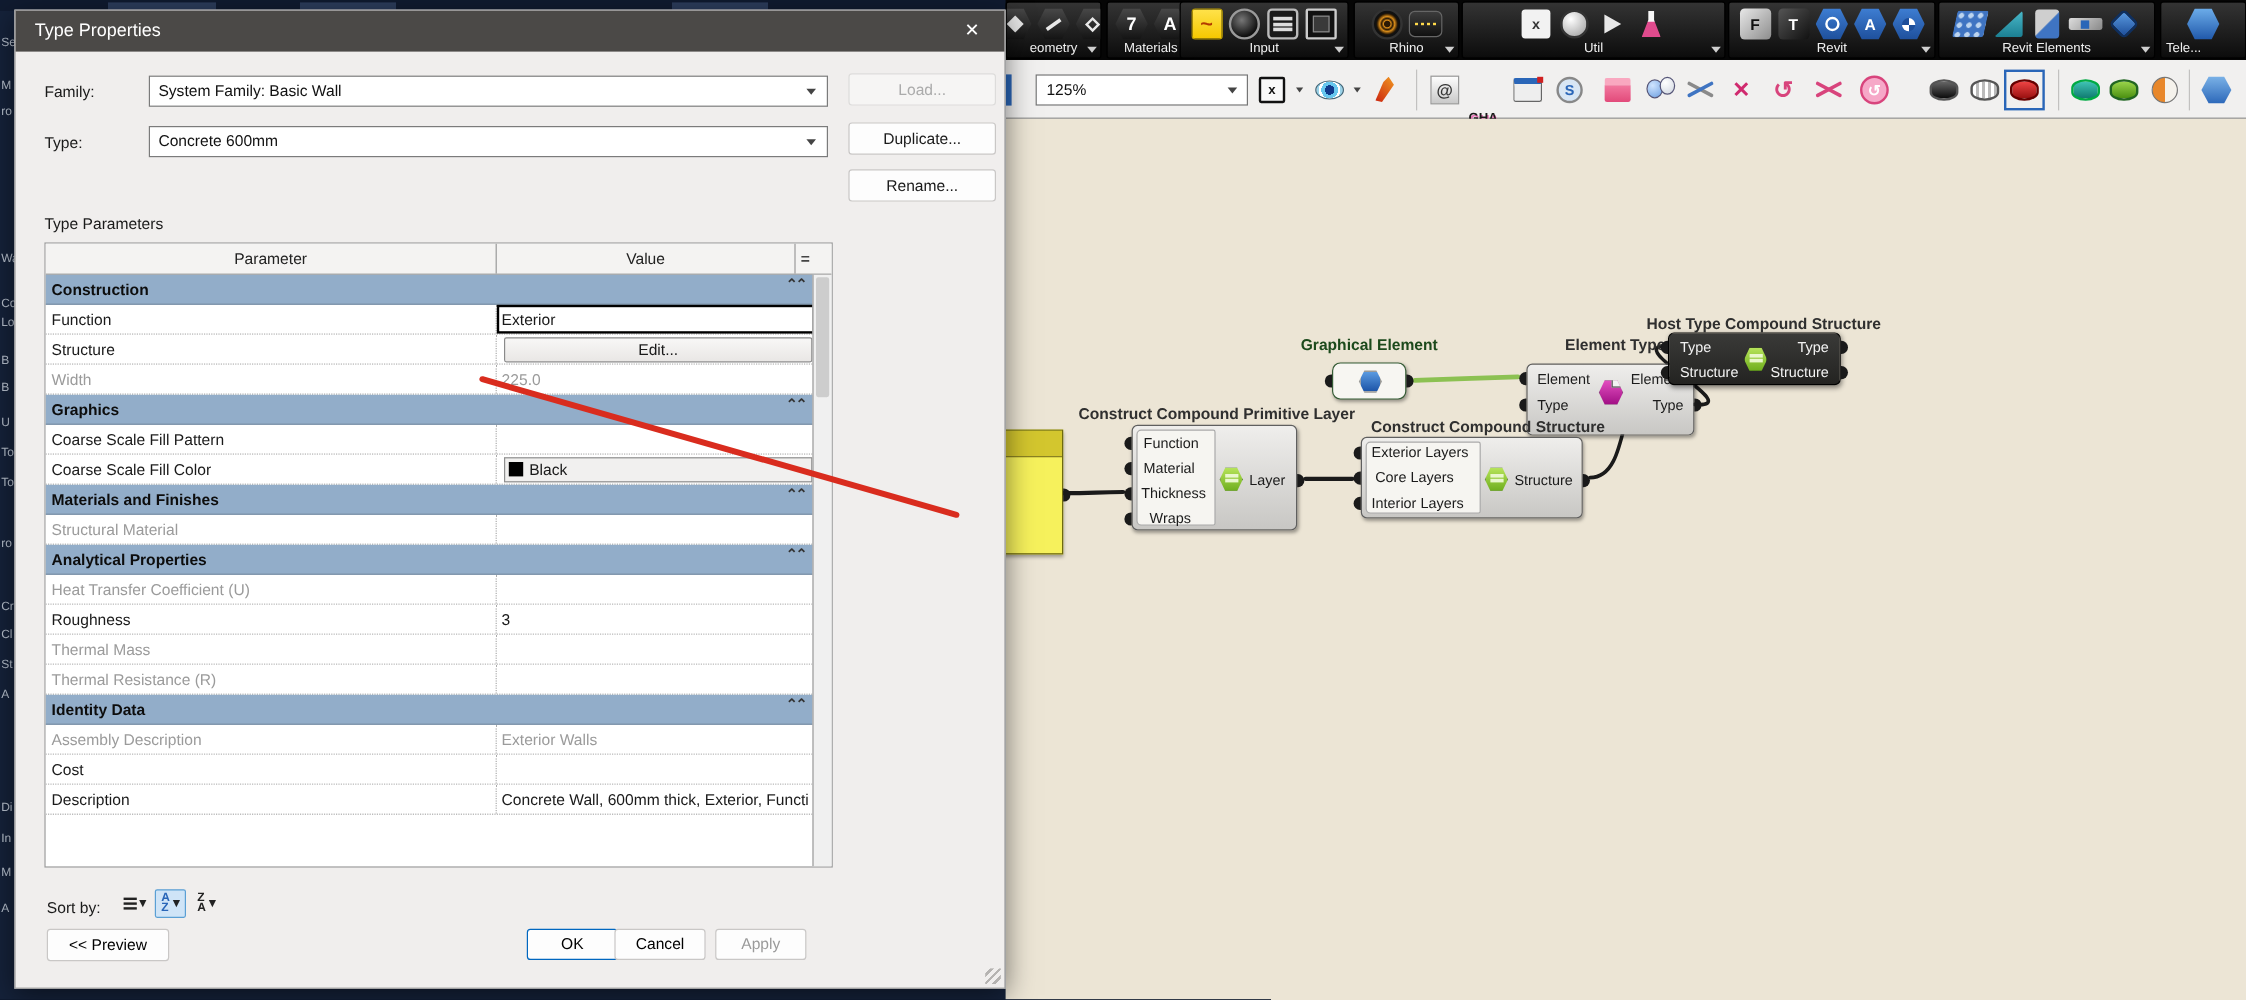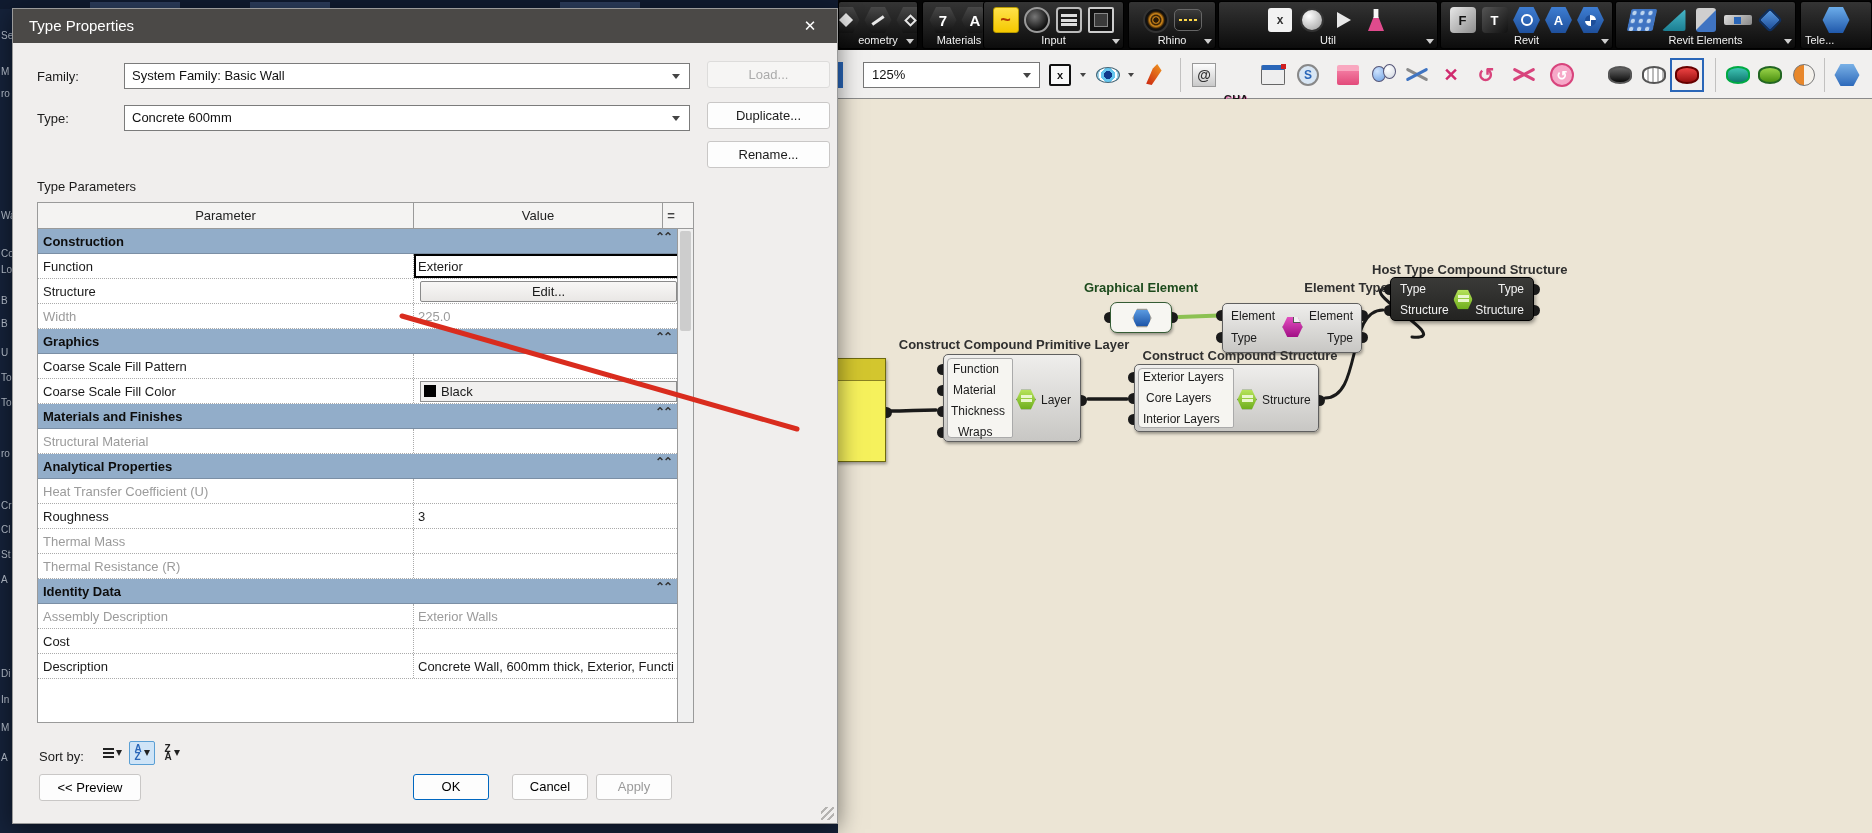--- a/index.html
+++ b/index.html
@@ -137,21 +137,21 @@
   .sortlabel { position:absolute; left:26px; top:740px; font-size:13px; color:#1a1a1a; }
   .sorticon { position:absolute; top:732px; width:26px; height:24px; border:1px solid transparent; border-radius:2px; display:flex; align-items:center; justify-content:center; cursor:pointer; font-size:10px; font-weight:bold; }
   .sorticon.selected { background:#cfe4f7; border-color:#5a9fd4; }
   .azcol { display:flex; flex-direction:column; line-height:8px; color:#2a66b8; }
   .azcol.dark { color:#222; }
   .sarrow { width:0; height:0; border-left:3px solid transparent; border-right:3px solid transparent; border-top:6px solid #222; margin-left:2px; }
   .slines { display:flex; flex-direction:column; gap:2px; }
   .slines i { display:block; width:11px; height:2px; background:#222; }
   .previewbtn { position:absolute; left:26px; top:765px; width:102px; height:27px; background:#fdfdfd; border:1px solid #c9c7c6; border-radius:3px; font-size:13px; text-align:center; line-height:25px; cursor:pointer; }
   .okbtn,.cancelbtn,.applybtn { position:absolute; top:765px; width:76px; height:26px; background:#fdfdfd; border:1px solid #c9c7c6; border-radius:3px; font-size:13px; text-align:center; line-height:24px; cursor:pointer; }
-  .okbtn { left:400px; border-color:#0067c0; }
+  .okbtn { left:426px; border-color:#0067c0; }
   .cancelbtn { left:499px; }
   .applybtn { left:583px; color:#9a9a9a; }
   .grip { position:absolute; right:3px; bottom:3px; width:13px; height:13px; background:repeating-linear-gradient(135deg,transparent 0 3px,#b5b3b1 3px 5px); }
 
   .redline-svg { position:absolute; left:0; top:0; width:1872px; height:833px; z-index:9; pointer-events:none; }
 </style>
 </head>
 <body>
 
 <div class="screen">
@@ -415,21 +415,21 @@
       </svg>
 
       <div class="node-label green" style="left:1076px;top:280px;width:130px">Graphical Element</div>
       <div class="gnode" style="left:1110px;top:302px;width:62px;height:31px;border:1.5px solid #355c35;background:#f7f6f2;border-radius:7px">
         <div class="hex bluehex" style="position:absolute;left:21px;top:5px;width:20px;height:20px"></div>
         <div class="stub in" style="left:-7px;top:9px"></div>
         <div class="stub out" style="right:-7px;top:9px"></div>
       </div>
 
       <div class="node-label" style="left:1276px;top:280px;width:140px">Element Type</div>
-      <div class="gnode" style="left:1222px;top:303px;width:140px;height:50px">
+      <div class="gnode" style="left:1272px;top:303px;width:140px;height:60px">
         <div class="prow" style="left:8px;top:5px">Element</div>
         <div class="prow" style="left:8px;top:27px">Type</div>
         <div class="prow" style="right:8px;top:5px">Element</div>
         <div class="prow" style="right:8px;top:27px">Type</div>
         <div class="hex mhex" style="position:absolute;left:59px;top:12px;width:21px;height:22px">
             <i></i>
           </div>
         <div class="stub in" style="left:-7px;top:6px"></div>
         <div class="stub in" style="left:-7px;top:28px"></div>
         <div class="stub out" style="right:-7px;top:6px"></div>

